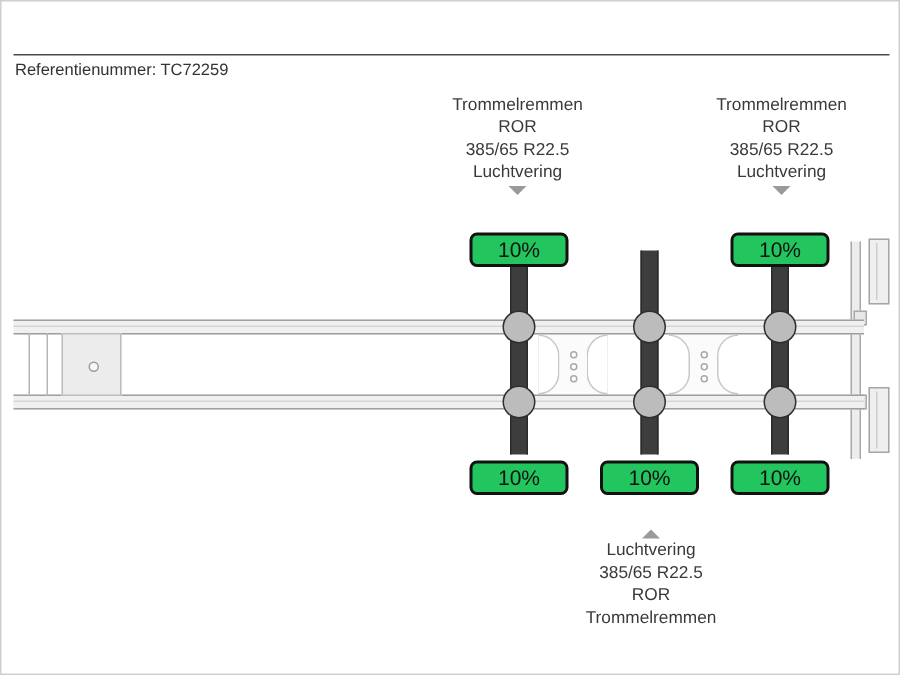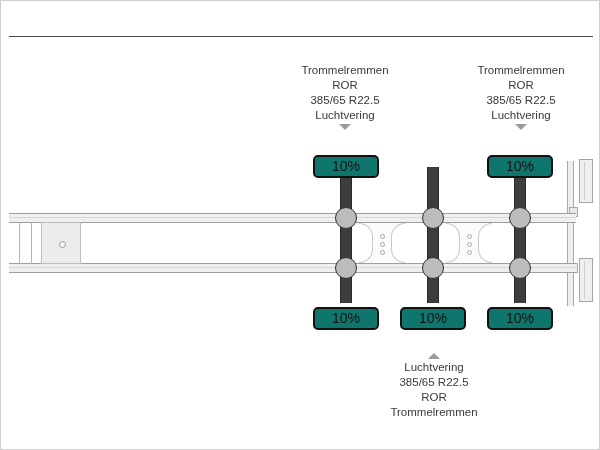--- a/index.html
+++ b/index.html
@@ -204,21 +204,21 @@
     background: #bcbcbc;
     border: 1px solid #2f2f2f;
     box-sizing: border-box;
   }
 
   
   .badge {
     position: absolute;
     width: 66px;
     height: 23px;
-    background: #0f766e;
+    background: #22c55e;
     border: 2px solid #111111;
     border-radius: 5px;
     box-sizing: border-box;
     font-size: 14px;
     line-height: 19px;
     text-align: center;
     color: #111111;
   }
 
   
@@ -263,20 +263,21 @@
   }
   #rear-stub-top    { top: 66px; }
   #rear-stub-bottom { top: 122px; }
 </style>
 </head>
 <body>
 
 <div id="page">
 
   <div class="title-rule"></div>
+  <div class="ref-line">Referentienummer: TC72259</div>
 
   <div class="callout" id="callout-top-left">
     <span class="ln">Trommelremmen</span>
     <span class="ln">ROR</span>
     <span class="ln">385/65 R22.5</span>
     <span class="ln">Luchtvering</span>
     <div class="tri tri-down"></div>
   </div>
 
   <div class="callout" id="callout-top-right">

